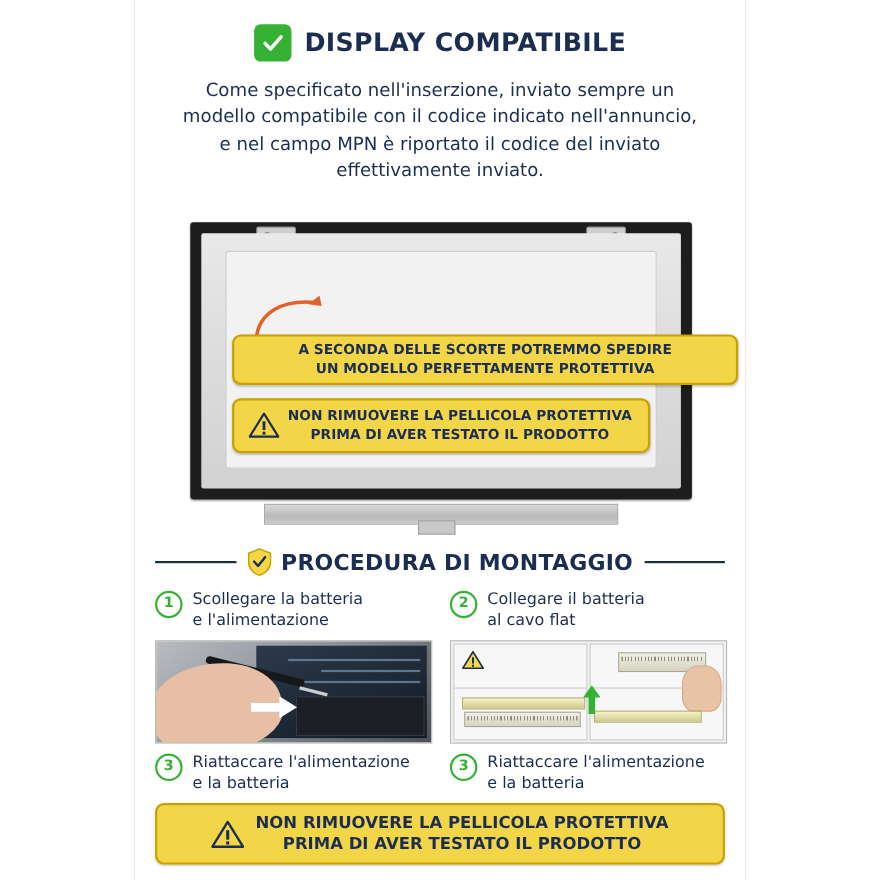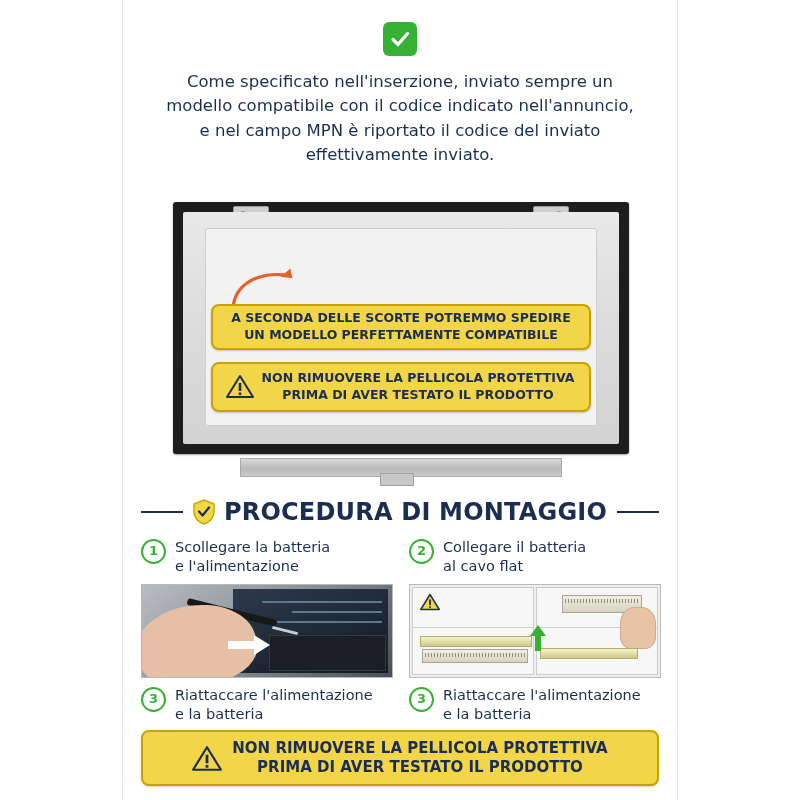--- a/index.html
+++ b/index.html
@@ -158,21 +158,21 @@
     font-size: 12.5px;
     text-align: center;
     line-height: 1.35;
     display: flex;
     align-items: center;
     justify-content: center;
     box-shadow: 0 1px 2px rgba(0,0,0,.2);
   }
   .callout.one {
     left: 66px; top: 120px;
-    width: 380px; height: 46px;
+    width: 460px; height: 46px;
     padding: 0 8px;
     box-sizing: border-box;
   }
   .callout.two {
     left: 66px; top: 178px;
     width: 380px; height: 50px;
     padding: 0 8px 0 6px;
     box-sizing: border-box;
     gap: 8px;
   }
@@ -188,21 +188,21 @@
   
   .proc-head {
     display: flex;
     align-items: center;
     gap: 10px;
     margin: 14px 18px 0 18px;
   }
   .proc-line { flex: 1; height: 2px; background: #1b2e52; }
   .proc-title-wrap { display: flex; align-items: center; gap: 9px; }
   .proc-title {
-    font-size: 24px;
+    font-size: 20px;
     font-weight: bold;
     color: #1b2e52;
     letter-spacing: .2px;
   }
 
   .steps {
     display: flex;
     gap: 18px;
     margin: 12px 18px 0 18px;
   }
@@ -327,20 +327,21 @@
   <div class="rail right"></div>
 
   <div class="content">
 
     <div class="header">
       <span class="check-box">
         <svg width="22" height="22" viewBox="0 0 22 22" aria-hidden="true">
           <path d="M4 11.5 L9 16.5 L18.5 5.5" fill="none" stroke="#ffffff" stroke-width="3.2" stroke-linecap="round" stroke-linejoin="round"></path>
         </svg>
       </span>
+      <span class="header-title">DISPLAY COMPATIBILE</span>
     </div>
 
     <div class="intro">
       <div>Come specificato nell'inserzione, inviato sempre un</div>
       <div>modello compatibile con il codice indicato nell'annuncio,</div>
       <div>e nel campo MPN è riportato il codice del inviato</div>
       <div>effettivamente inviato.</div>
     </div>
 
     <div class="display-wrap">
@@ -355,21 +356,21 @@
       <div class="foil-tab"></div>
 
       <svg class="arrow-curve" viewBox="0 0 70 45">
         <path d="M4 42 C6 18, 28 6, 58 9" fill="none" stroke="#e2622a" stroke-width="3.2" stroke-linecap="round"></path>
         <path d="M60 2 L64 11 L52 12 Z" fill="#e2622a" transform="rotate(12 58 9)"></path>
       </svg>
 
       <div class="callout one">
         <div>
           <div>A SECONDA DELLE SCORTE POTREMMO SPEDIRE</div>
-          <div>UN MODELLO PERFETTAMENTE COMPATIBILE</div>
+          <div>UN MODELLO PERFETTAMENTE PROTETTIVA</div>
         </div>
       </div>
 
       <div class="callout two">
         <svg class="warn-tri" width="28" height="25" viewBox="0 0 28 25">
           <path d="M14 2 L27 23 L1 23 Z" fill="#f3d648" stroke="#1b2e52" stroke-width="2" stroke-linejoin="round"></path>
           <rect x="12.7" y="9" width="2.6" height="8" fill="#1b2e52"></rect>
           <rect x="12.7" y="18.5" width="2.6" height="2.6" fill="#1b2e52"></rect>
         </svg>
         <div>

